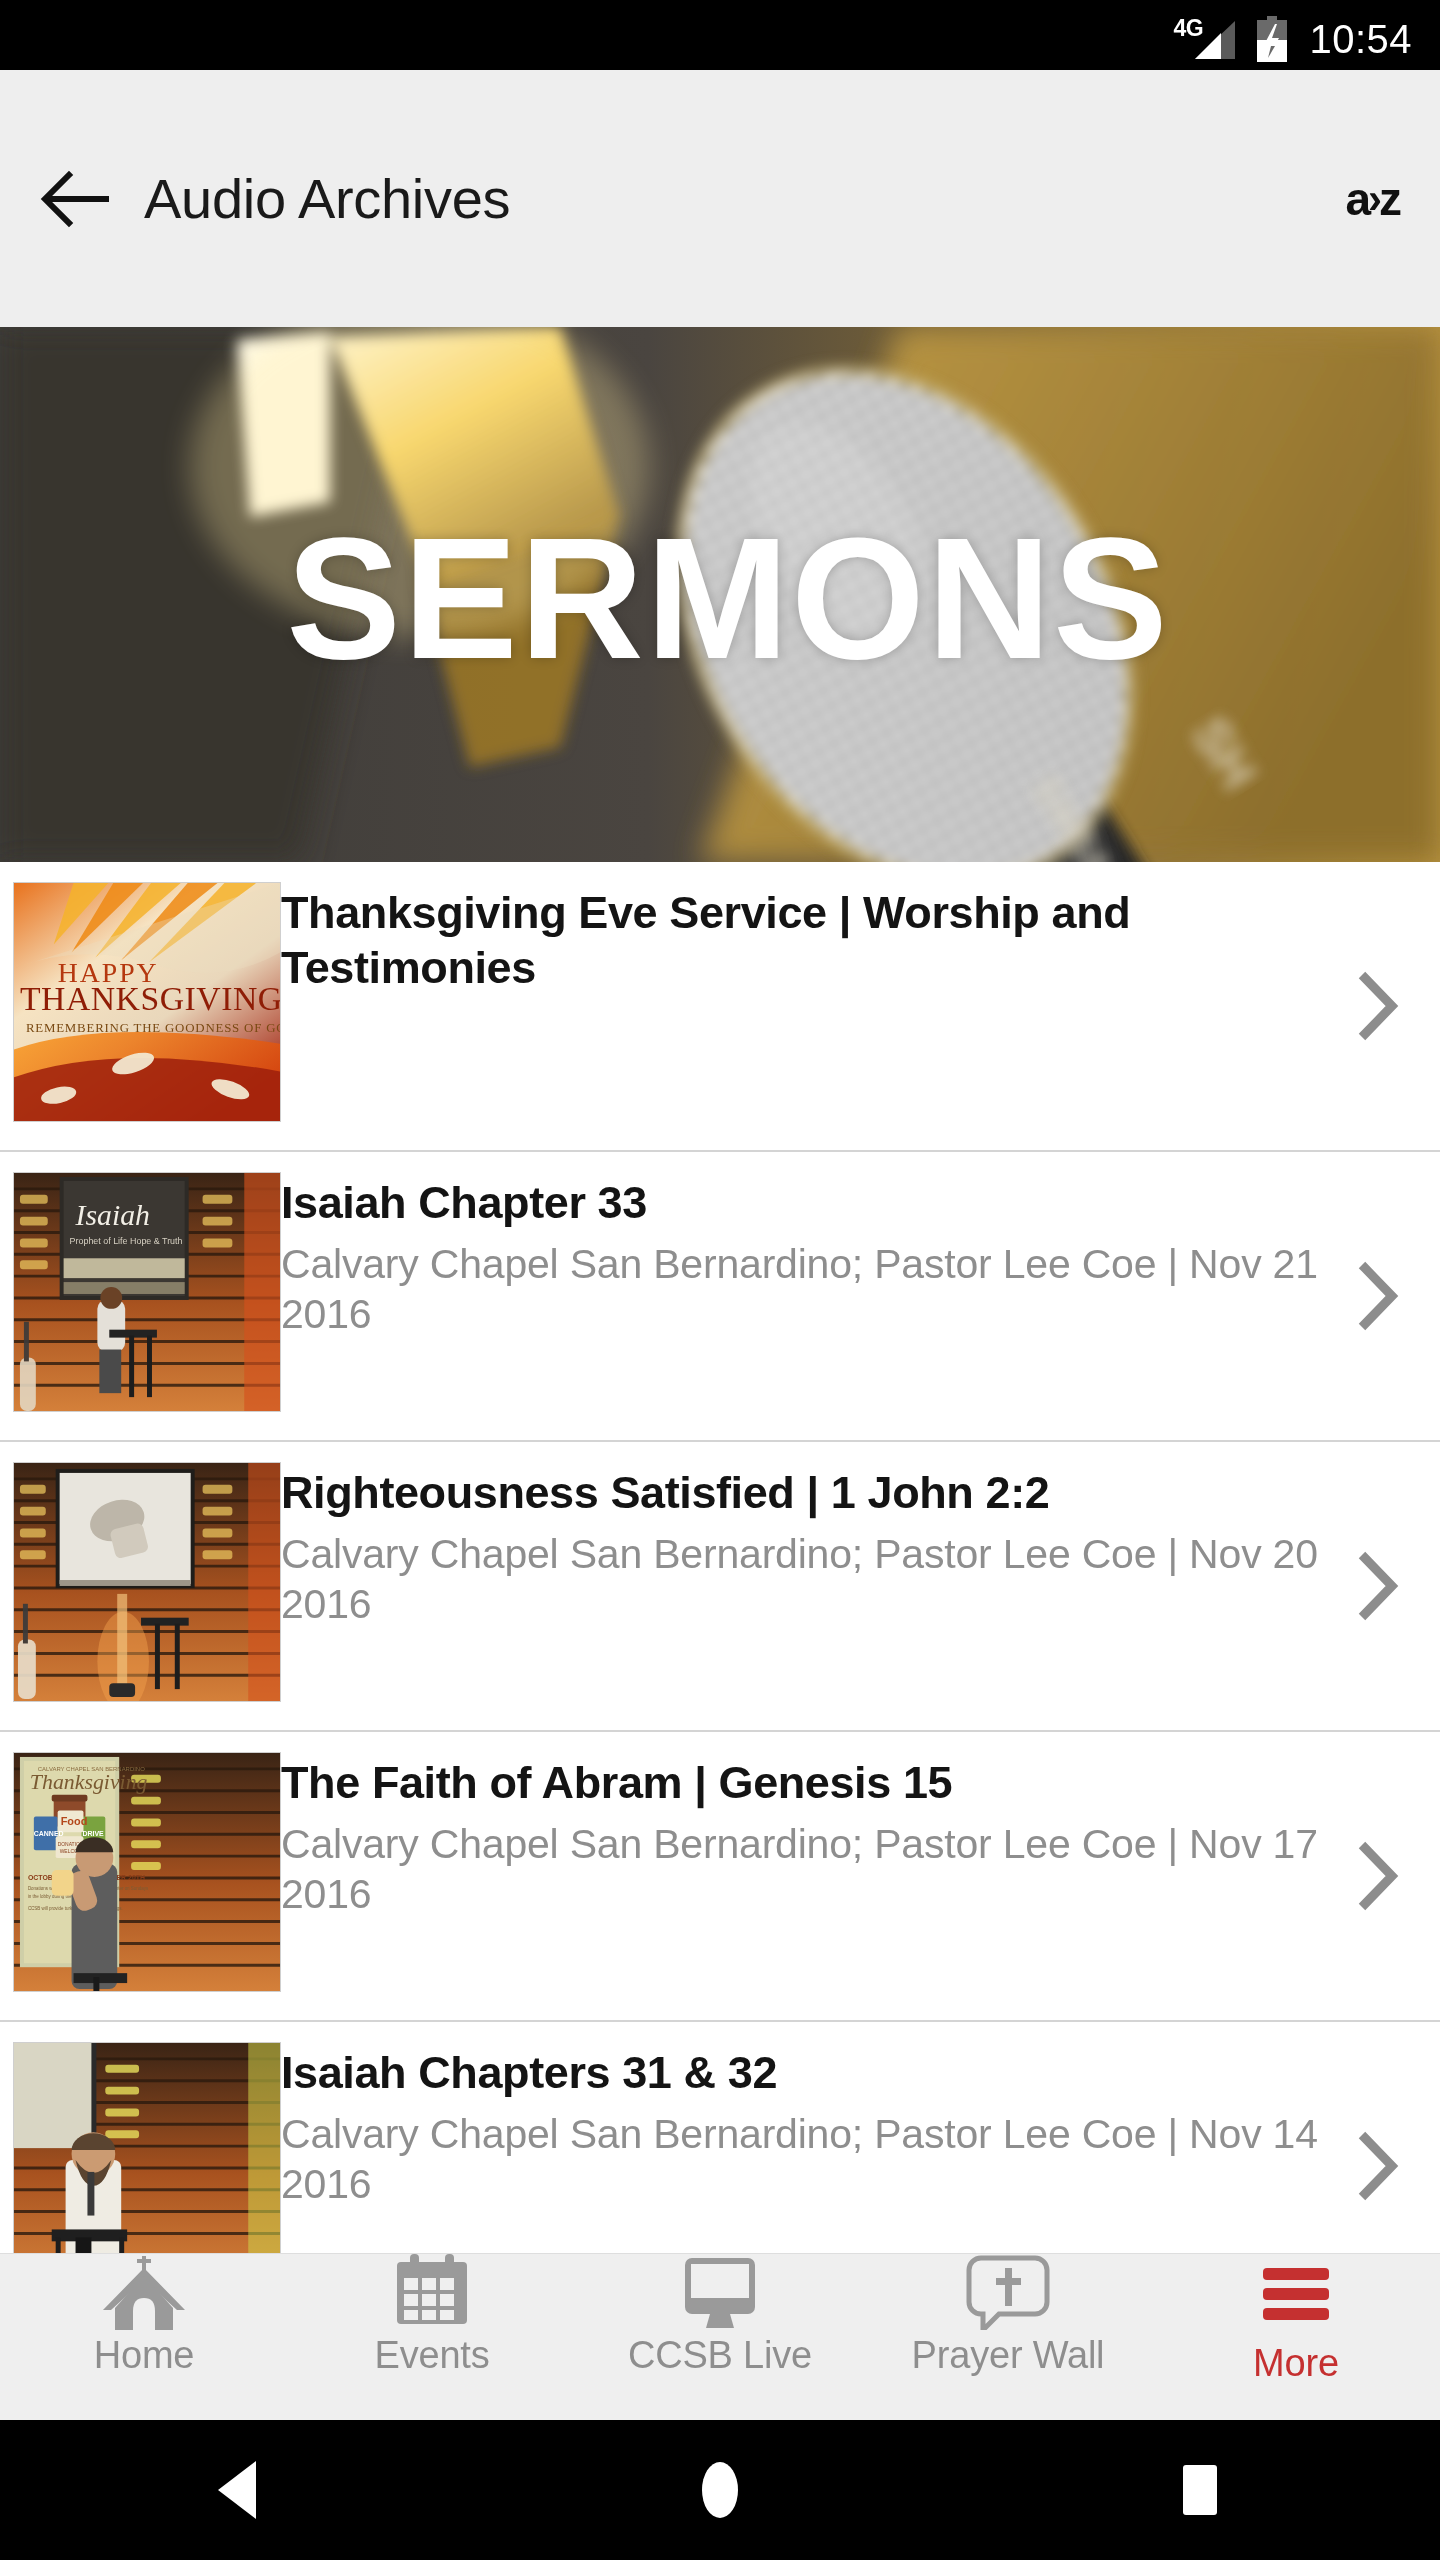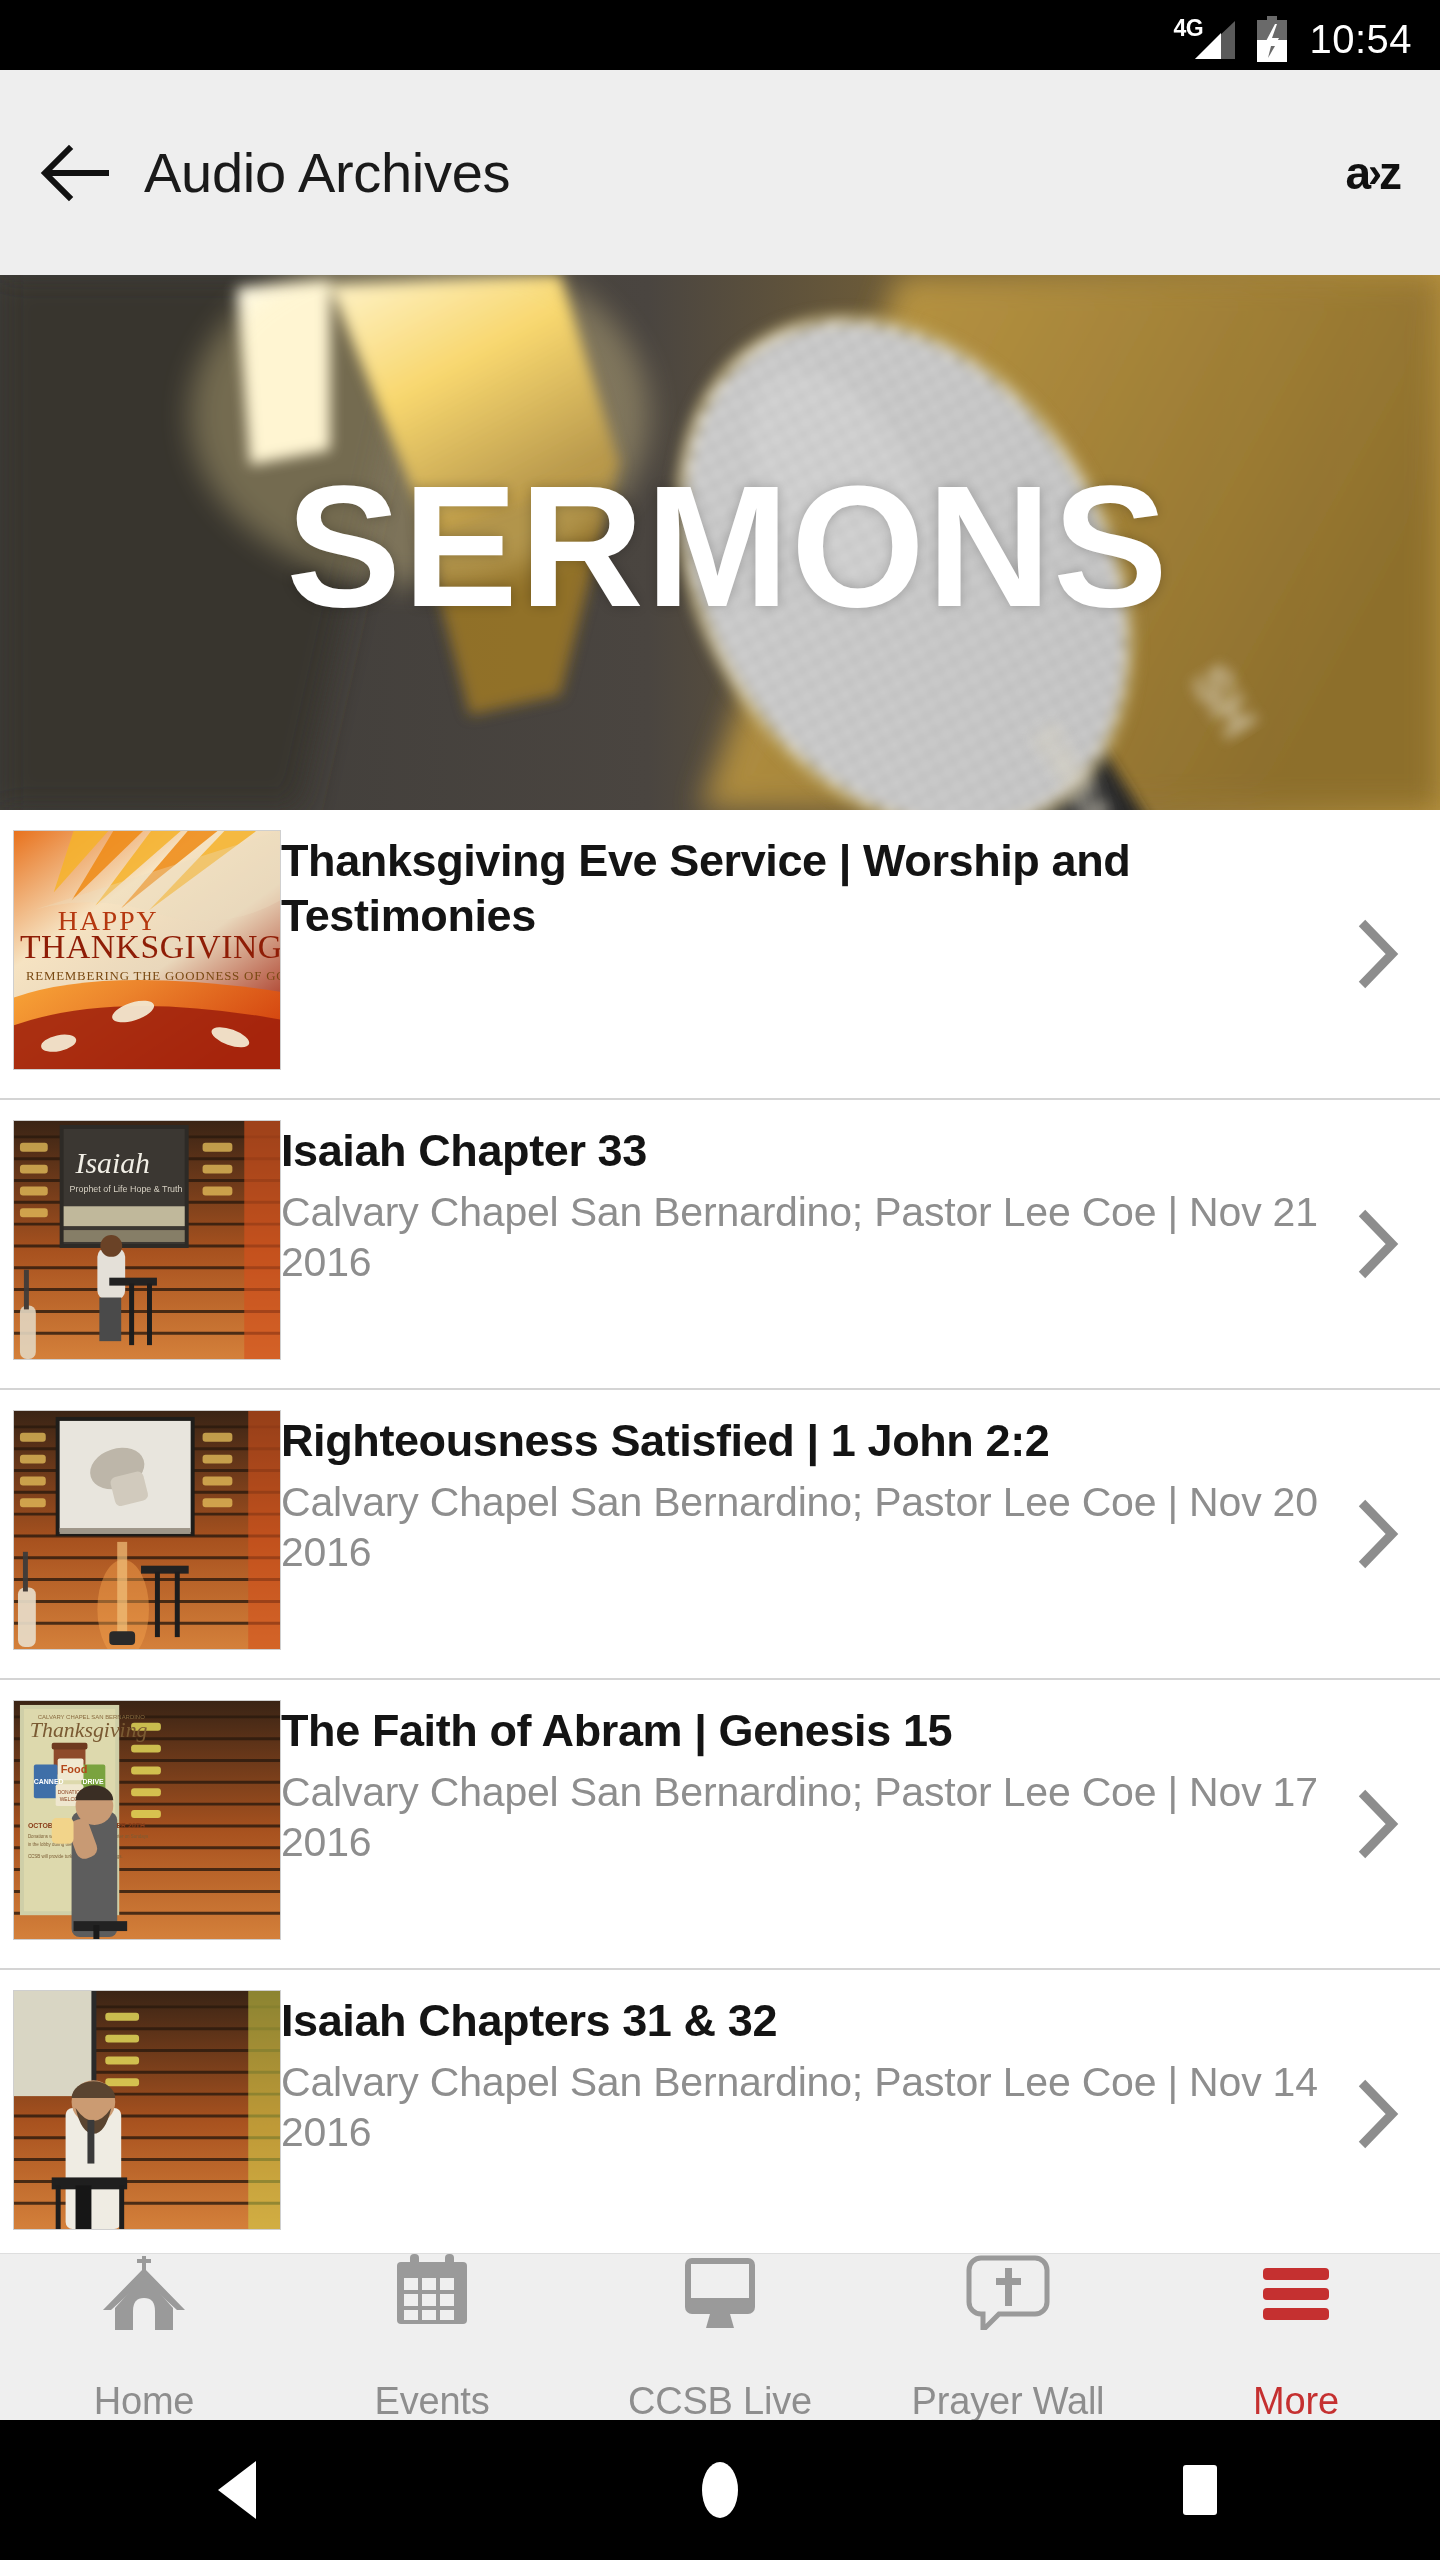--- a/index.html
+++ b/index.html
@@ -32,21 +32,21 @@
   .bat{
     position:relative; width:34px; height:46px;
   }
   .clock{
     font-size:40px; font-weight:400; color:#ffffff;
     letter-spacing:0.5px; line-height:1;
   }
 
   
   .app-bar{
-    height:205px; width:100%;
+    height:257px; width:100%;
     background:#eeeeee;
     display:flex; align-items:center;
     padding:0 36px;
     position:relative;
   }
   .back-btn{
     width:84px; height:84px;
     display:flex; align-items:center; justify-content:center;
     flex:0 0 auto;
   }
@@ -140,21 +140,21 @@
   .tab-bar{
     position:absolute; left:0; bottom:140px;
     width:100%; height:167px;
     background:#efefef;
     display:flex; align-items:center;
     border-top:1px solid #dedede;
   }
   .tab{
     flex:1 1 0;
     display:flex; flex-direction:column;
-    align-items:center; justify-content:space-between;
+    align-items:center; justify-content:flex-start;
     gap:6px; height:100%;
   }
   .tab-ico{ height:76px; display:flex; align-items:flex-end; justify-content:center; }
   .tab-lbl{
     font-size:38px; font-weight:400; color:#8e8e8e;
     letter-spacing:-0.2px; line-height:1;
   }
   .tab.active .tab-lbl{ color:#c53030;margin-top:8px; }
 
   

